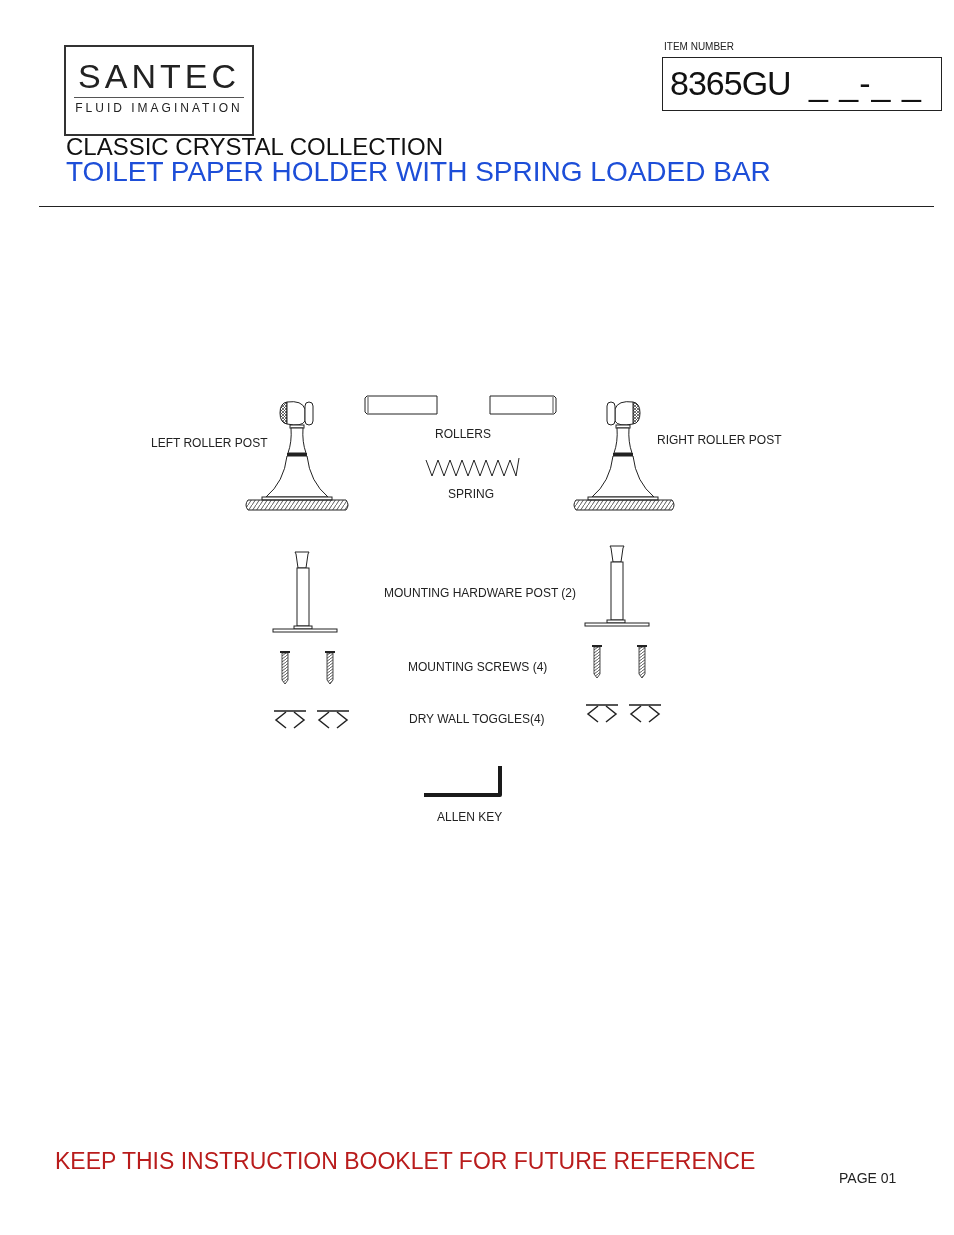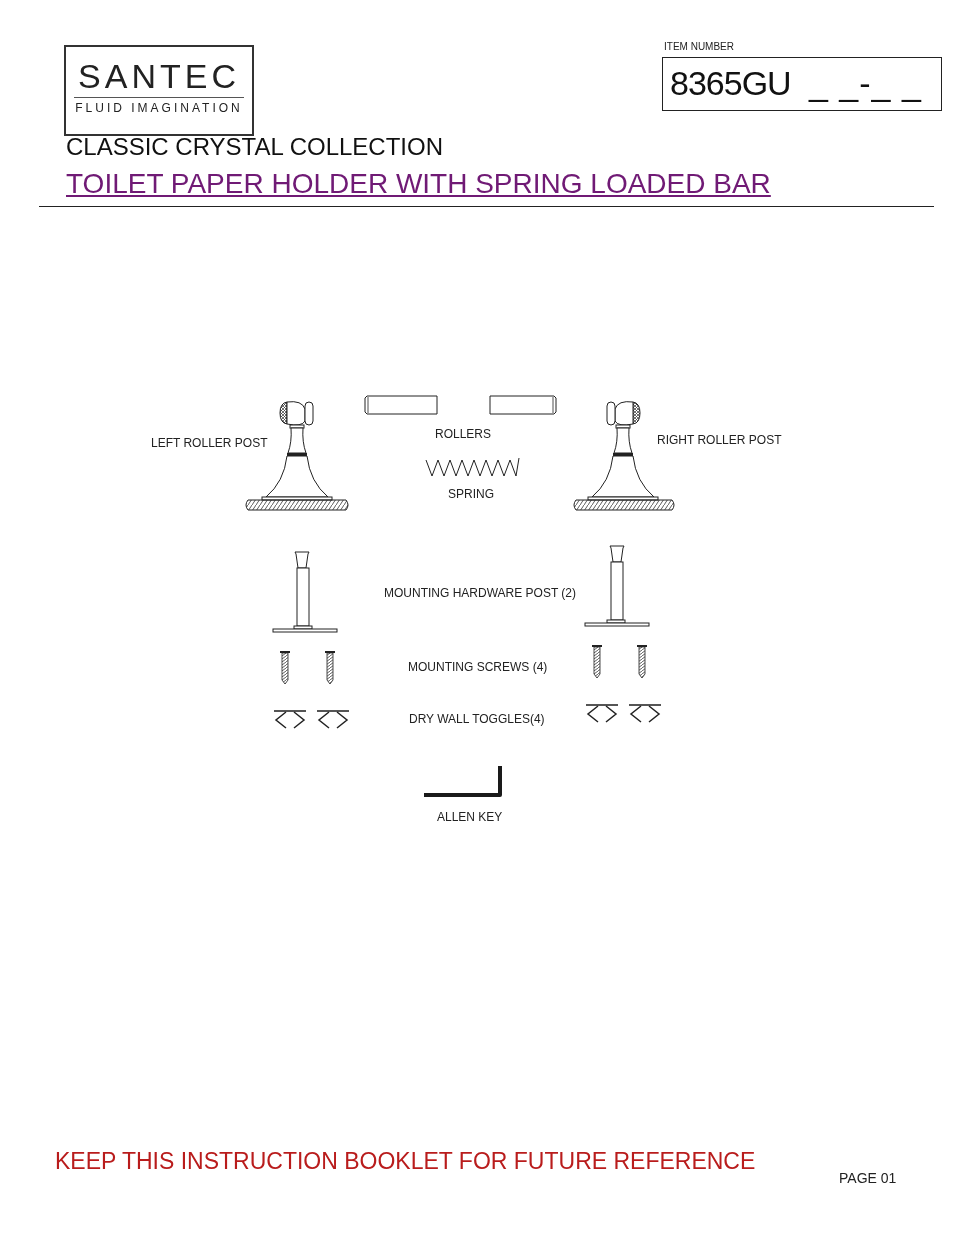--- a/index.html
+++ b/index.html
@@ -7,21 +7,21 @@
   .abs { position:absolute; }
   .logo-box { left:64px; top:45px; width:190px; height:91px; border:2px solid #333; box-sizing:border-box; }
   .logo-name { left:0; top:10px; width:100%; text-align:center; font-size:34px; letter-spacing:4px; font-weight:300; color:#222; }
   .logo-rule { left:8px; right:8px; top:50px; height:1px; background:#555; }
   .logo-tag { left:0; top:54px; width:100%; text-align:center; font-size:12px; letter-spacing:3px; color:#222; }
   .item-label { left:664px; top:41px; font-size:10px; color:#222; }
   .item-box { left:662px; top:57px; width:280px; height:54px; border:1.5px solid #222; box-sizing:border-box; }
   .item-num { left:7px; top:6px; font-size:34px; color:#111; letter-spacing:-1px; }
   .item-blanks { left:146px; top:6px; font-size:34px; color:#111; letter-spacing:1px; }
   .title1 { left:66px; top:133px; font-size:24px; color:#111; }
-  .title2 { left:66px; top:168px; font-size:28px; color:#701a75;text-decoration:underline; }
+  .title2 { left:66px; top:156px; font-size:28px; color:#1d4ed8; }
   .header-rule { left:39px; top:206px; width:895px; height:1px; background:#222; }
   .lbl { font-size:12px; color:#222; white-space:nowrap; }
   .footer-text { left:55px; top:1148px; font-size:23px; color:#b91c1c; }
   .page-num { left:839px; top:1170px; font-size:14px; color:#222; }
 </style>
 </head>
 <body>
 
 <div class="abs logo-box">
   <div class="abs logo-name">SANTEC</div>

